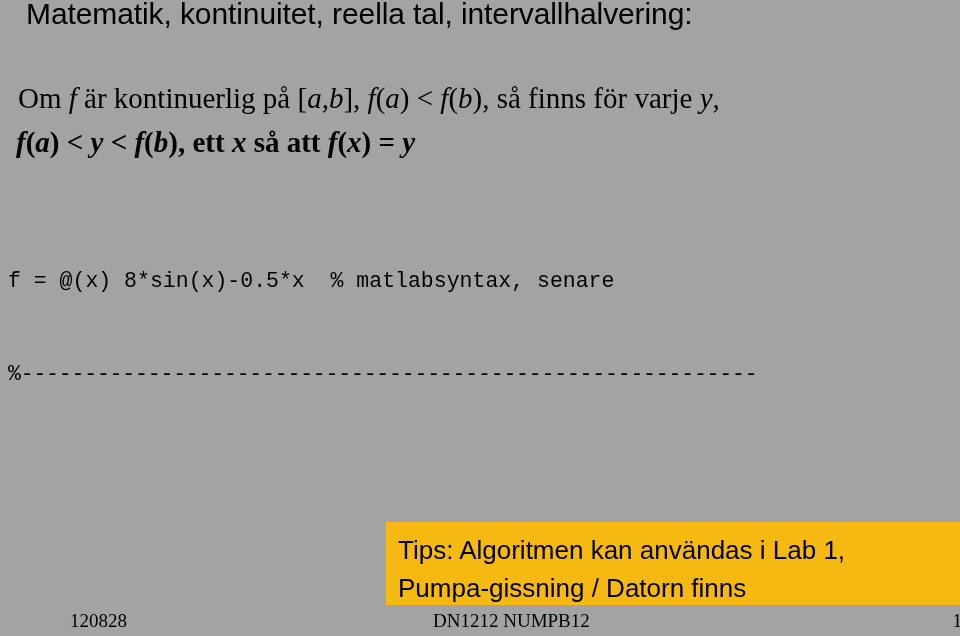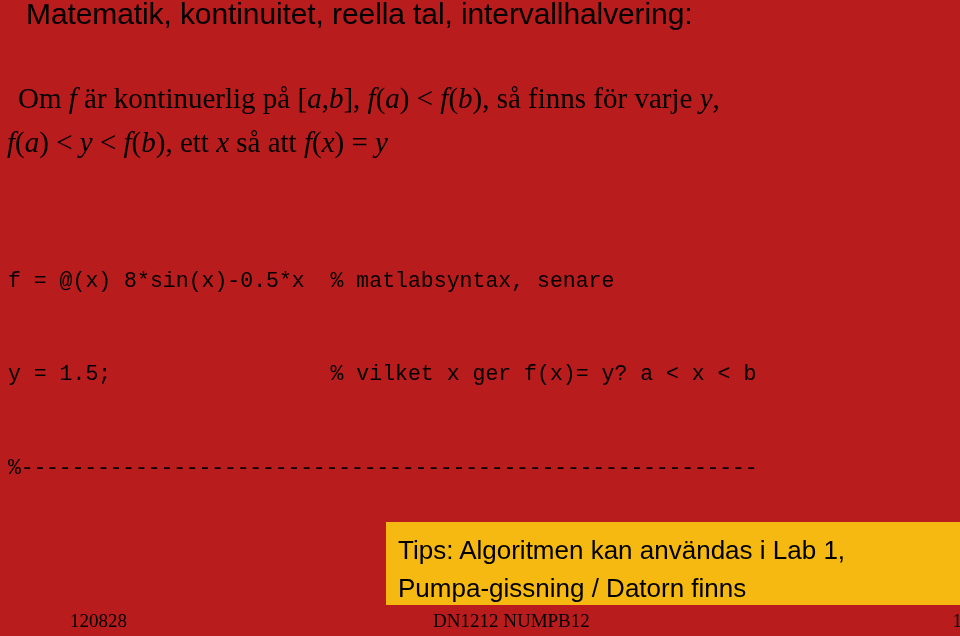--- a/index.html
+++ b/index.html
@@ -12,21 +12,21 @@
     background: #ffffff;
     font-family: "Liberation Sans", sans-serif;
     overflow: hidden;
     position: relative;
   }
 
   #slide {
     position: relative;
     width: 960px;
     height: 636px;
-    background: #b91c1c;
+    background: #a3a3a3;
   }
 
   
   #slide-title {
     position: absolute;
     left: 26px;
     top: -6px;
     width: 900px;
     font-family: "Liberation Sans", sans-serif;
     font-size: 30px;
@@ -44,21 +44,21 @@
     width: 960px;
     font-family: "Liberation Serif", serif;
     font-size: 29px;
     line-height: 44px;
     color: #000000;
   }
   .math-line {
     white-space: nowrap;
   }
   #math-line-1 { padding-left: 18px; }
-  #math-line-2 { padding-left: 7px; }
+  #math-line-2 { padding-left: 16px; font-weight: bold; }
   .mv { font-style: italic; }
 
   
   #code-block {
     position: absolute;
     left: 8px;
     top: 203px;
     width: 952px;
     font-family: "Liberation Mono", "DejaVu Sans Mono", monospace;
     font-size: 21.5px;
@@ -132,21 +132,20 @@
 
   <div id="slide-title">Matematik, kontinuitet, reella tal, intervallhalvering:</div>
 
   <div id="math-block">
     <div class="math-line" id="math-line-1"><span>Om </span><span class="mv">f</span><span> är kontinuerlig på [</span><span class="mv">a</span><span>,</span><span class="mv">b</span><span>], </span><span class="mv">f</span><span>(</span><span class="mv">a</span><span>) &lt; </span><span class="mv">f</span><span>(</span><span class="mv">b</span><span>), så finns för varje </span><span class="mv">y</span><span>,</span></div>
     <div class="math-line" id="math-line-2"><span class="mv">f</span><span>(</span><span class="mv">a</span><span>) &lt; </span><span class="mv">y</span><span> &lt; </span><span class="mv">f</span><span>(</span><span class="mv">b</span><span>), ett </span><span class="mv">x</span><span> så att  </span><span class="mv">f</span><span>(</span><span class="mv">x</span><span>) = </span><span class="mv">y</span></div>
   </div>
 
   <div id="code-block">
     <div class="code-line">f = @(x) 8*sin(x)-0.5*x  % matlabsyntax, senare</div>
-    <div class="code-line">y = 1.5;                 % vilket x ger f(x)= y? a &lt; x &lt; b</div>
     <div class="code-line" id="code-rule">%----------------------------------------------------------</div>
     
     
     
     
     
     
     
     
   </div>

